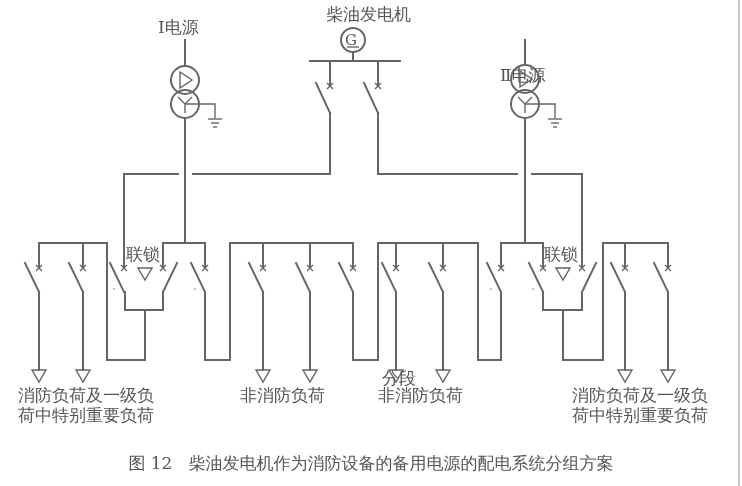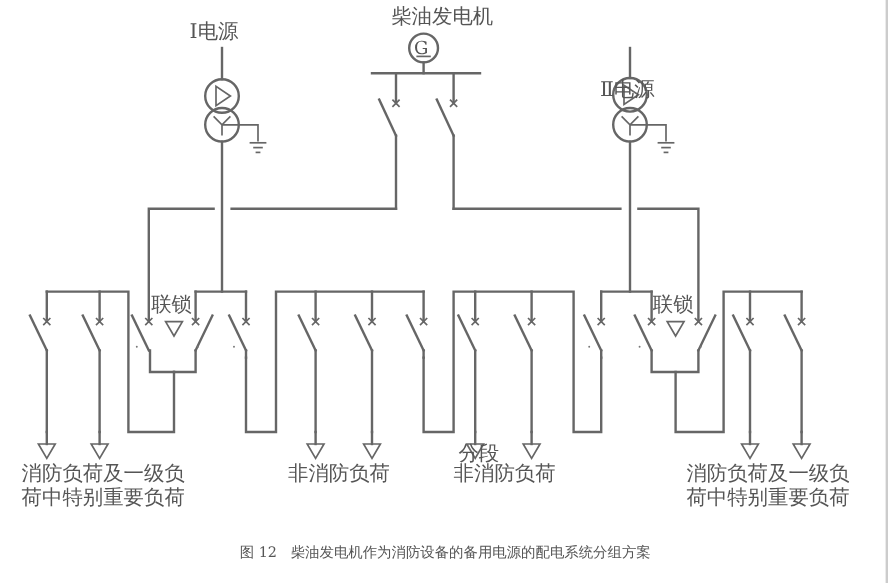--- a/index.html
+++ b/index.html
@@ -2,21 +2,21 @@
 <html><head>
 <meta charset="utf-8">
 <style>
   html, body { margin: 0; padding: 0; background: #ffffff; }
   body { width: 742px; height: 486px; position: relative; overflow: hidden;
          font-family: "DejaVu Serif", "Liberation Serif", serif; color: #555; }
   svg { position: absolute; left: 0; top: 0; }
   .ln { stroke: #666; stroke-width: 2; fill: none; stroke-linecap: square; }
   .thin { stroke: #666; stroke-width: 1.4; fill: none; }
   .lbl { position: absolute; font-size: 17px; color: #555; white-space: nowrap; line-height: 20px; }
-  .caption { position: absolute; left: 0; width: 742px; top: 452px; text-align: center; font-size: 12px; color: #555; white-space: pre; }
+  .caption { position: absolute; left: 0; width: 742px; top: 452px; text-align: center; font-size: 17px; color: #555; white-space: pre; }
   .rborder { position: absolute; left: 738px; top: 0; width: 2px; height: 486px; background: #ccc; }
 </style>
 </head>
 <body>
 
 <svg width="742" height="486">
 
   <g>
     <line class="ln" x1="185" y1="40" x2="185" y2="66"></line>
     <circle class="ln" cx="185" cy="80" r="14"></circle>

